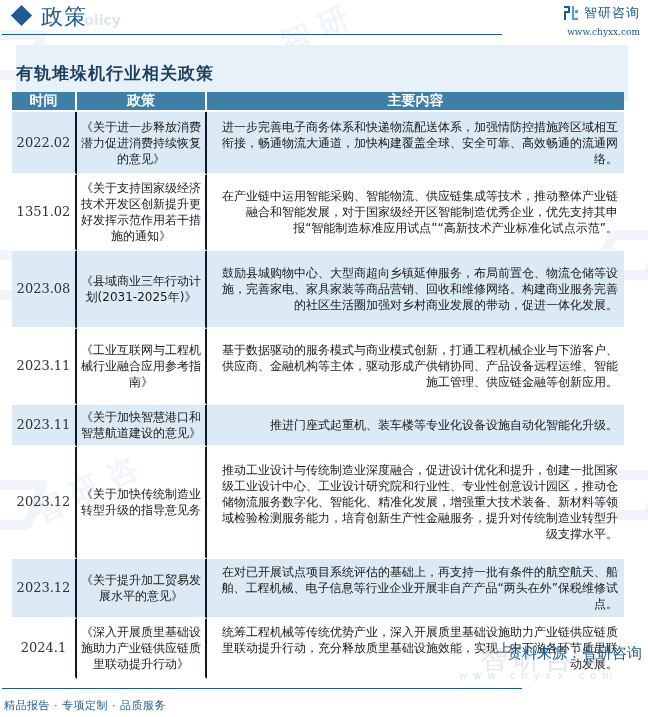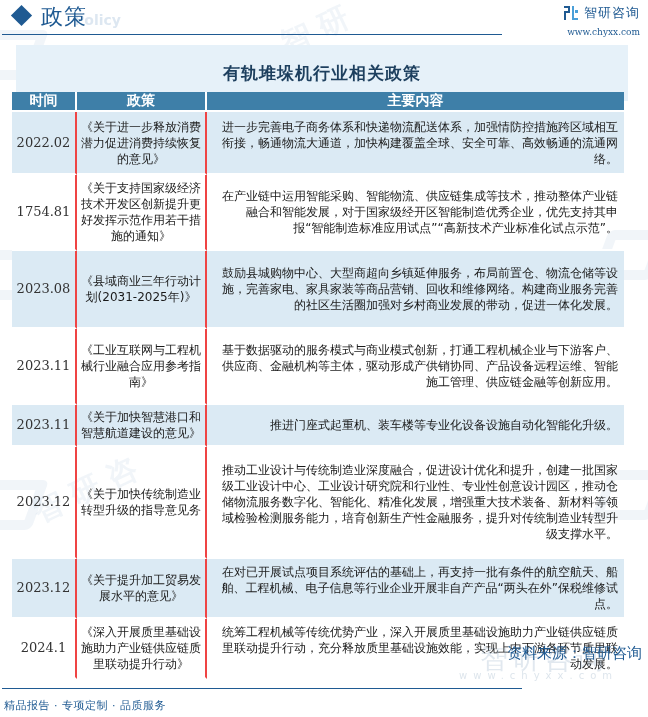--- a/index.html
+++ b/index.html
@@ -16,31 +16,31 @@
   .section-title { position: absolute; left: 41px; top: 2px; font-family: "DejaVu Serif", "Liberation Serif", serif; font-size: 22px; color: #1f5a92; letter-spacing: 1px; }
   .section-title-sub { position: absolute; left: 74px; top: 12px; font-size: 14px; font-weight: bold; color: rgba(120,160,200,0.25); }
   .header-rule { position: absolute; left: 2px; top: 34px; width: 500px; height: 1px; background: #1f5a92; }
   .brand { position: absolute; right: 8px; top: 4px; display: flex; align-items: center; gap: 6px; }
   .brand-logo { width: 14px; height: 14px; position: relative; }
   .brand-logo span { position: absolute; background: #1f5a92; }
   .brand-name { font-size: 13px; color: #1f5a92; letter-spacing: 1px; }
   .brand-url { position: absolute; right: 8px; top: 27px; font-family: "DejaVu Serif", "Liberation Serif", serif; font-size: 9px; color: #1f5a92; }
 
   
-  .title-bar { position: absolute; left: 16px; top: 45px; width: 612px; height: 56px; background: #e6f1f9; display: flex; align-items: center; justify-content: center; }
+  .title-bar { position: absolute; left: 16px; top: 45px; width: 612px; height: 56px; background: #e6f1f9; display: flex; align-items: center; justify-content: flex-start; }
   .title-text { font-family: "DejaVu Serif", "Liberation Serif", serif; font-weight: bold; font-size: 17px; color: #1d3f5e; letter-spacing: 1px; }
 
   
   .policy-table { position: absolute; left: 12px; top: 92px; width: 612px; border-collapse: separate; border-spacing: 0; table-layout: fixed; }
   .policy-table col.c1 { width: 65px; }
   .policy-table col.c2 { width: 130px; }
   .policy-table col.c3 { width: 417px; }
   .policy-table th { background: #3e7fa8; color: #ffffff; font-weight: bold; font-size: 14px; height: 15px; text-align: center; border-right: 2px solid #ffffff; border-bottom: 2px solid #ffffff; }
   .policy-table th:last-child { border-right: none; }
-  .policy-table td { font-size: 12px; line-height: 16px; vertical-align: middle; border-right: 2px solid #ef4444; border-bottom: 2px solid #ffffff; color: #1a1a1a; }
+  .policy-table td { font-size: 12px; line-height: 16px; vertical-align: middle; border-right: 2px solid #0f172a; border-bottom: 2px solid #ffffff; color: #1a1a1a; }
   .policy-table td:last-child { border-right: none; }
   .policy-table tr.shade td { background: #dbeaf4; }
   .policy-table tr.plain td { background: transparent; }
   td.date { text-align: center; font-family: "DejaVu Serif", "Liberation Serif", serif; font-size: 13px; color: #333; }
   td.policy { text-align: center; padding: 0 3px; }
   td.content { text-align: right; padding: 0 6px 0 10px; }
 
   
   .footer-rule { position: absolute; left: 2px; top: 688px; width: 520px; height: 1px; background: #1f5a92; }
   .source { position: absolute; right: 6px; top: 644px; font-size: 15px; color: #1f5a92; }
@@ -96,21 +96,21 @@
       <th>主要内容</th>
     </tr>
   </thead>
   <tbody>
     <tr class="shade" style="height:63px;">
       <td class="date">2022.02</td>
       <td class="policy">《关于进一步释放消费潜力促进消费持续恢复的意见》</td>
       <td class="content">进一步完善电子商务体系和快递物流配送体系，加强情防控措施跨区域相互衔接，畅通物流大通道，加快构建覆盖全球、安全可靠、高效畅通的流通网络。</td>
     </tr>
     <tr class="plain" style="height:76px;">
-      <td class="date">1754.81</td>
+      <td class="date">1351.02</td>
       <td class="policy">《关于支持国家级经济技术开发区创新提升更好发挥示范作用若干措施的通知》</td>
       <td class="content">在产业链中运用智能采购、智能物流、供应链集成等技术，推动整体产业链融合和智能发展，对于国家级经开区智能制造优秀企业，优先支持其申报“智能制造标准应用试点”“高新技术产业标准化试点示范”。</td>
     </tr>
     <tr class="shade" style="height:78px;">
       <td class="date">2023.08</td>
       <td class="policy">《县域商业三年行动计划(2031-2025年)》</td>
       <td class="content">鼓励县城购物中心、大型商超向乡镇延伸服务，布局前置仓、物流仓储等设施，完善家电、家具家装等商品营销、回收和维修网络。构建商业服务完善的社区生活圈加强对乡村商业发展的带动，促进一体化发展。</td>
     </tr>
     <tr class="plain" style="height:76px;">
       <td class="date">2023.11</td>

